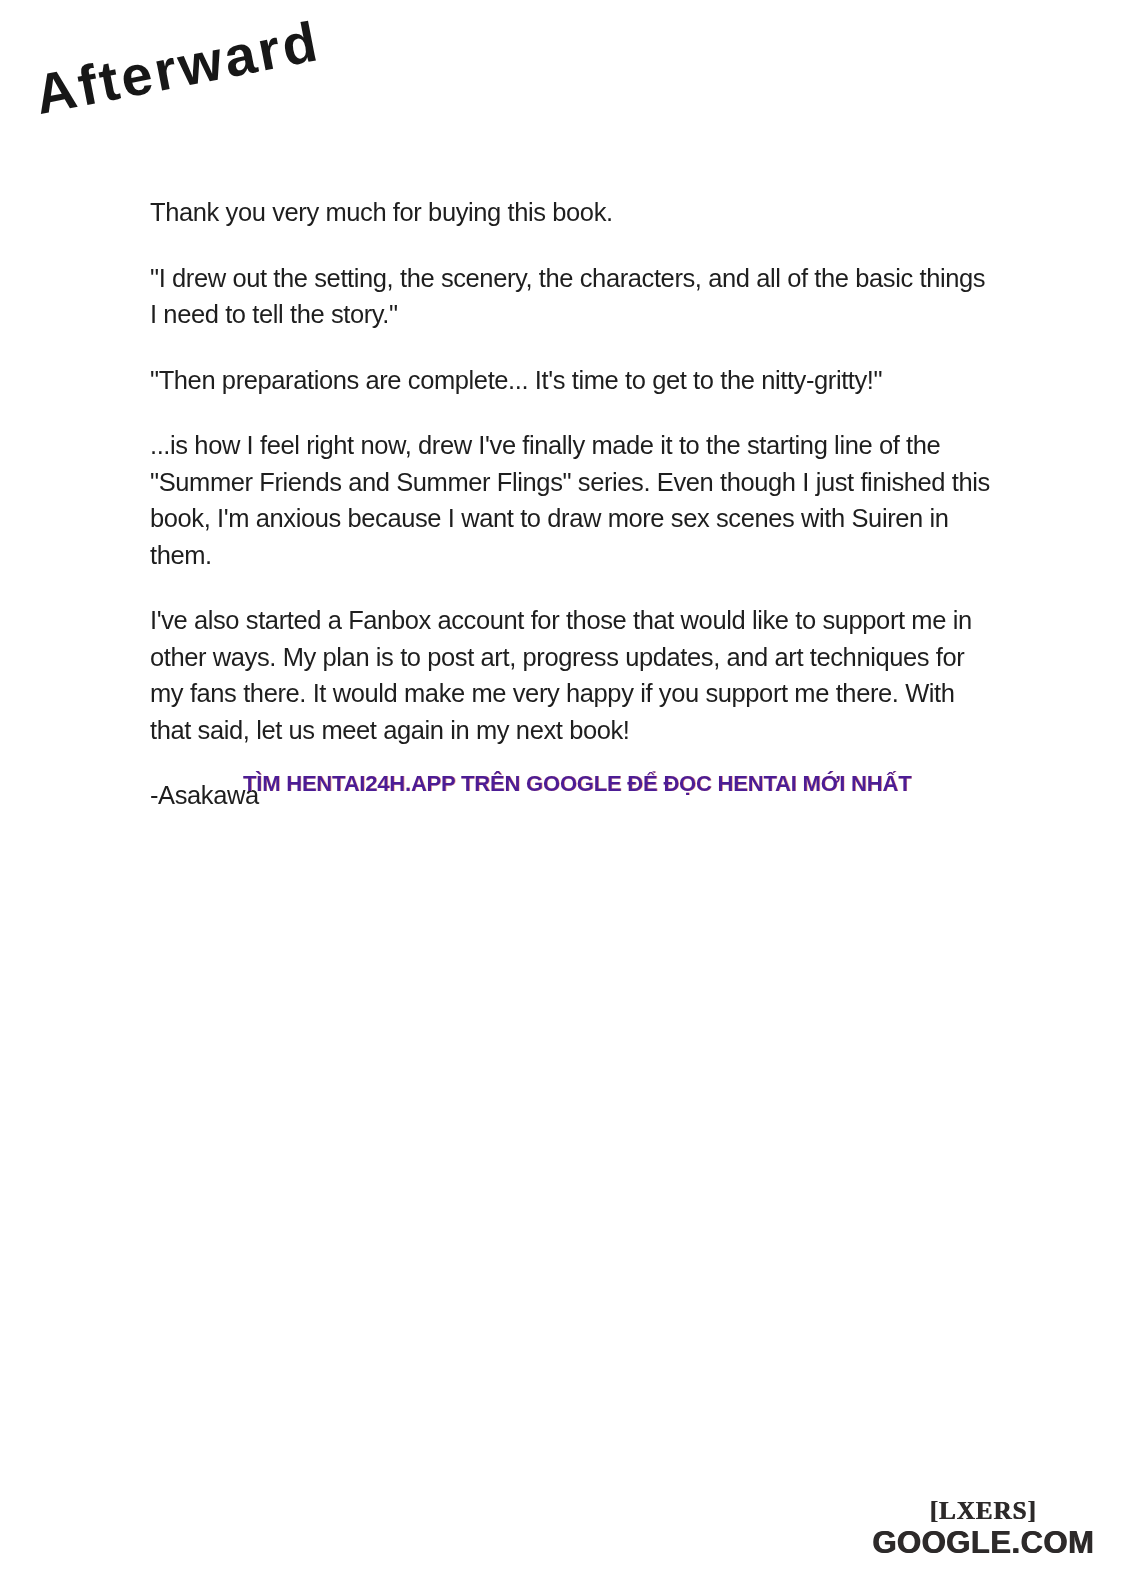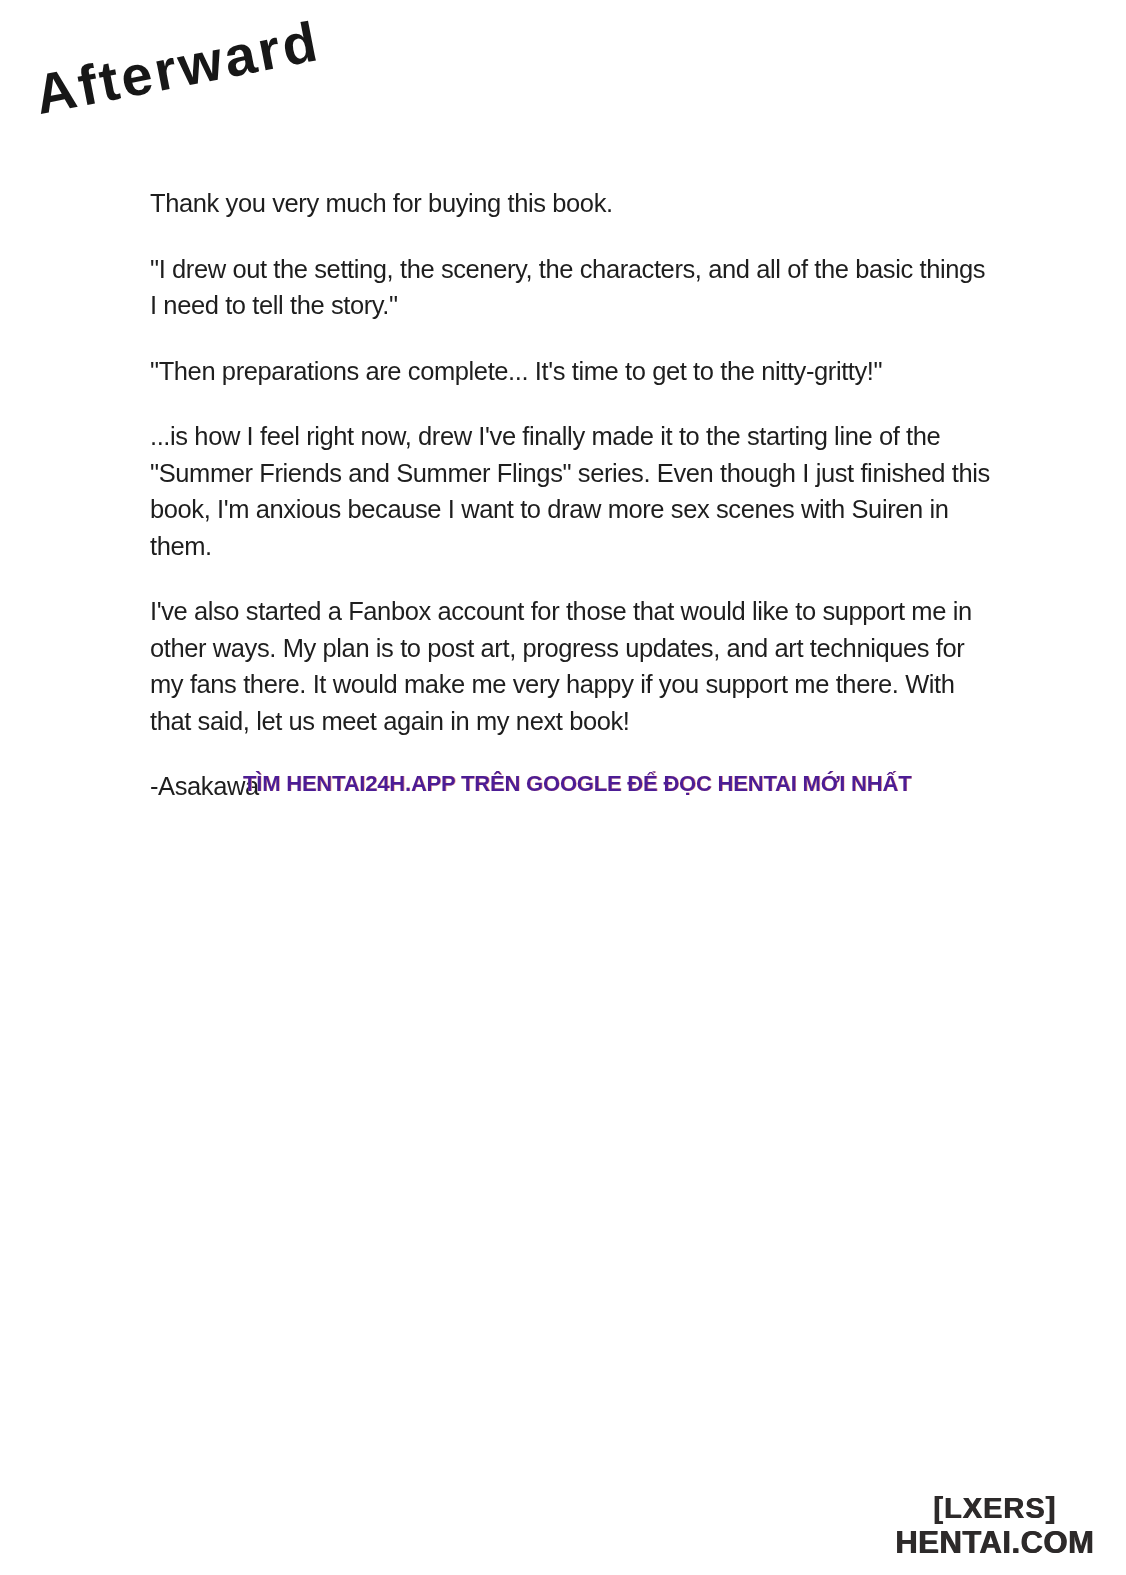--- a/index.html
+++ b/index.html
@@ -31,21 +31,21 @@
     position: absolute;
     top: 182px;
     left: 150px;
     width: 848px;
     color: #1e1e1e;
     font-size: 25.5px;
     letter-spacing: -0.4px;
     line-height: 36.5px;
   }
   .body-text p {
-    margin: 3px 0 29px 0;
+    margin: 12px 0 29px 0;
   }
   .signature {
     margin-top: 20px;
   }
   .center-watermark {
     position: absolute;
     top: 771px;
     left: 243px;
     width: 650px;
     font-size: 22px;
@@ -57,24 +57,25 @@
   }
   .site-watermark {
     position: absolute;
     right: 32px;
     bottom: 14px;
     text-align: center;
     color: #2d2a2a;
     line-height: 1.15;
   }
   .site-watermark .group-tag {
-    font-size: 29px;
+    font-size: 25px;
     font-weight: 800;
     letter-spacing: 1px;
     text-shadow: 0.8px 0 0 #2d2a2a;
+    font-family: Liberation Serif, serif;
   }
   .site-watermark .site-name {
     font-size: 31px;
     font-weight: 800;
     letter-spacing: 0.5px;
     text-shadow: 0.9px 0 0 #2d2a2a;
   }
 </style>
 </head>
 <body>
@@ -89,16 +90,16 @@
     <p>"Then preparations are complete... It's time to get to the nitty-gritty!"</p>
     <p>...is how I feel right now, drew I've finally made it to the starting line of the "Summer Friends and Summer Flings" series. Even though I just finished this book, I'm anxious because I want to draw more sex scenes with Suiren in them.</p>
     <p>I've also started a Fanbox account for those that would like to support me in other ways. My plan is to post art, progress updates, and art techniques for my fans there. It would make me very happy if you support me there. With that said, let us meet again in my next book!</p>
     <p class="signature">-Asakawa</p>
   </div>
 
   <div class="center-watermark">TÌM HENTAI24H.APP TRÊN GOOGLE ĐỂ ĐỌC HENTAI MỚI NHẤT</div>
 
   <div class="site-watermark">
     <div class="group-tag">[LXERS]</div>
-    <div class="site-name">HENTAI.COM</div>
+    <div class="site-name">GOOGLE.COM</div>
   </div>
 
 </div>
 
 </body></html>

